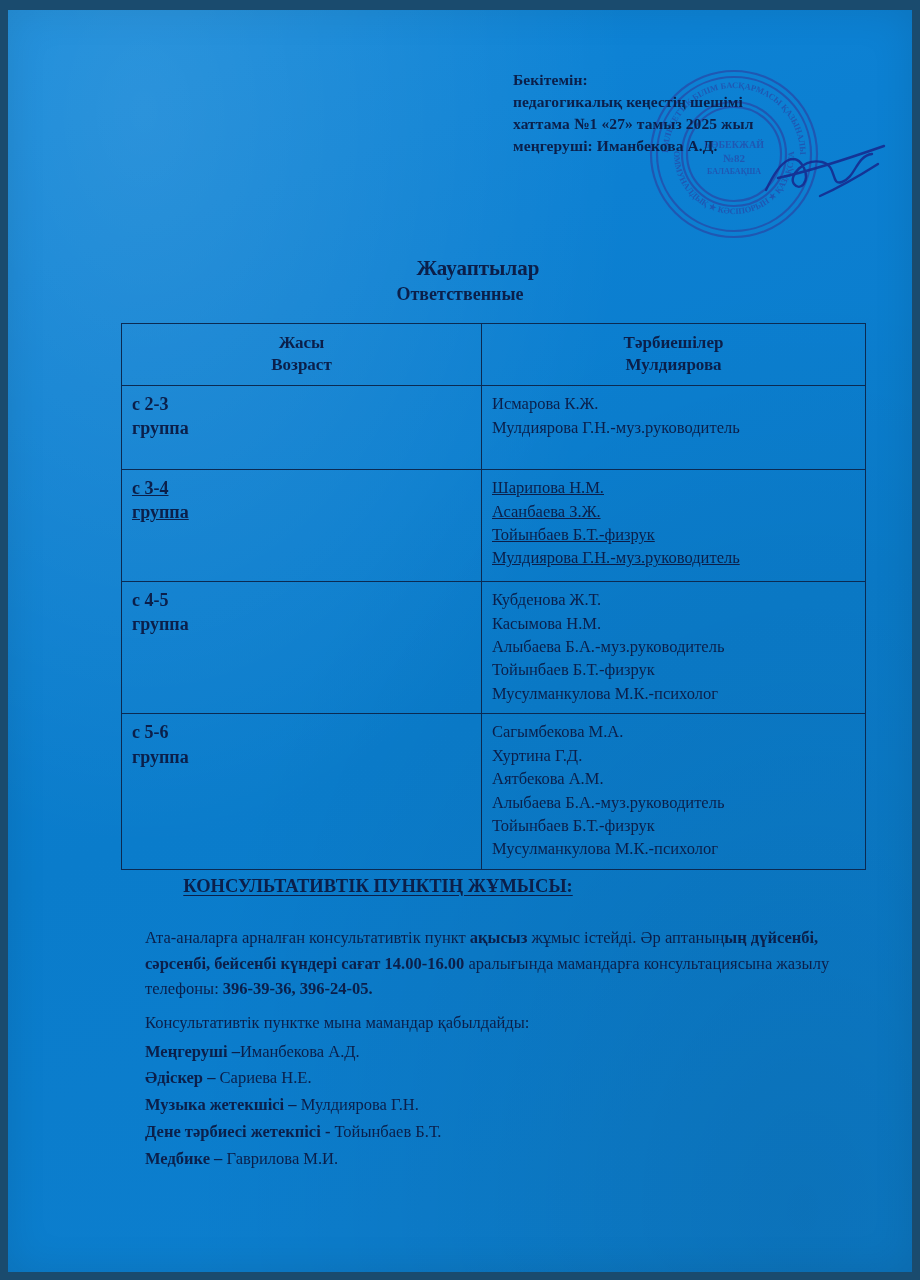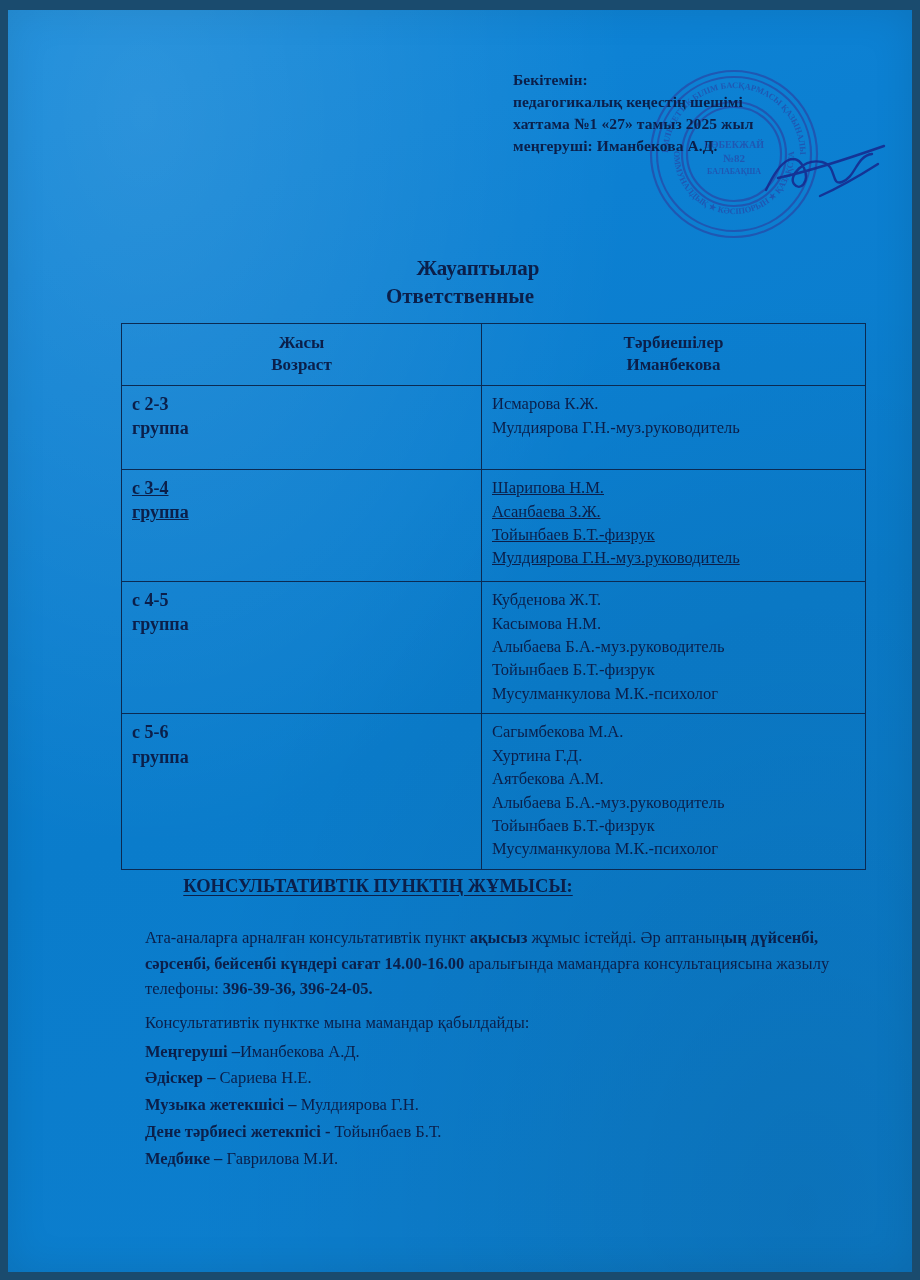--- a/index.html
+++ b/index.html
@@ -89,21 +89,21 @@
     color: #0b1f4a;
     z-index: 3;
   }
   .title-block .t1 {
     font-size: 21px;
     font-weight: bold;
     line-height: 1.35;
     margin-left: 36px;
   }
   .title-block .t2 {
-    font-size: 21px;
+    font-size: 18px;
     font-weight: bold;
     line-height: 1.35;
   }
 
   
   .tbl-wrap {
     position: absolute;
     left: 113px;
     top: 313px;
     width: 782px;
@@ -236,21 +236,21 @@
     <div class="tbl-wrap">
       <table class="resp">
         <thead>
           <tr>
             <th>
               <div>Жасы</div>
               <div>Возраст</div>
             </th>
             <th>
               <div>Тәрбиешілер</div>
-              <div>Иманбекова</div>
+              <div>Мулдиярова</div>
             </th>
           </tr>
         </thead>
         <tbody>
           <tr class="r1">
             <td class="age">
               <div>с 2-3</div>
               <div>группа</div>
             </td>
             <td class="teachers">

